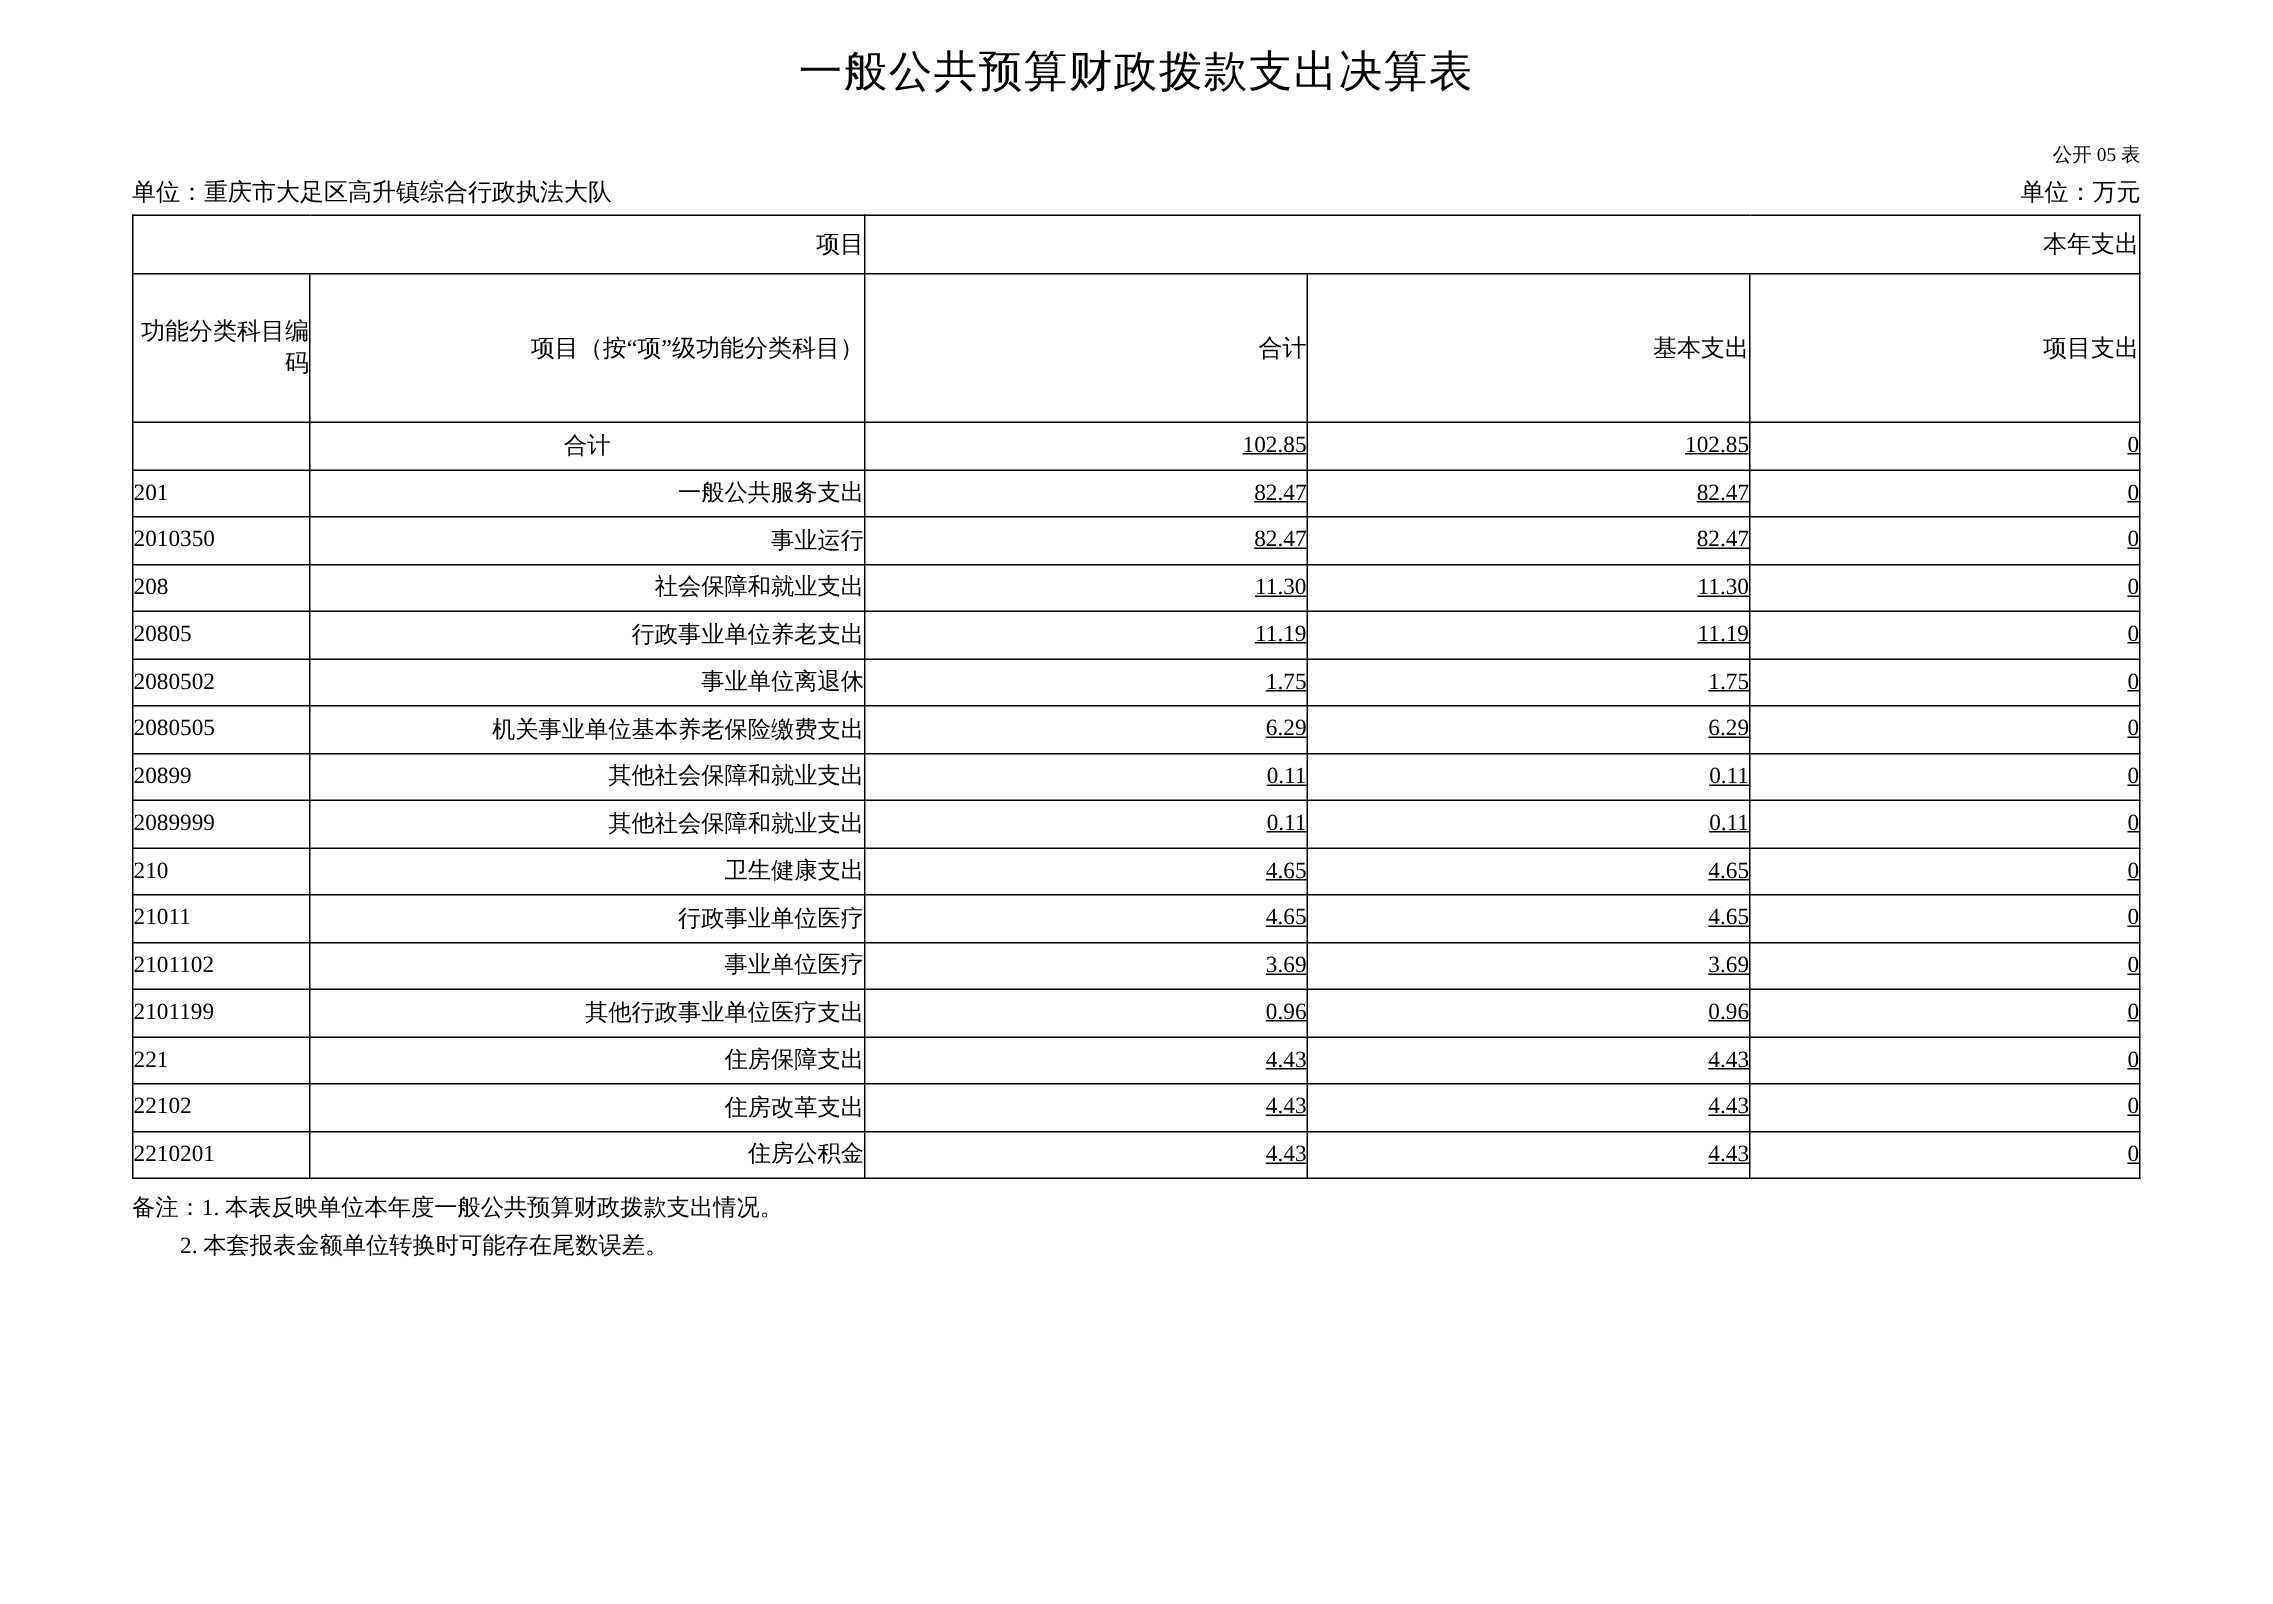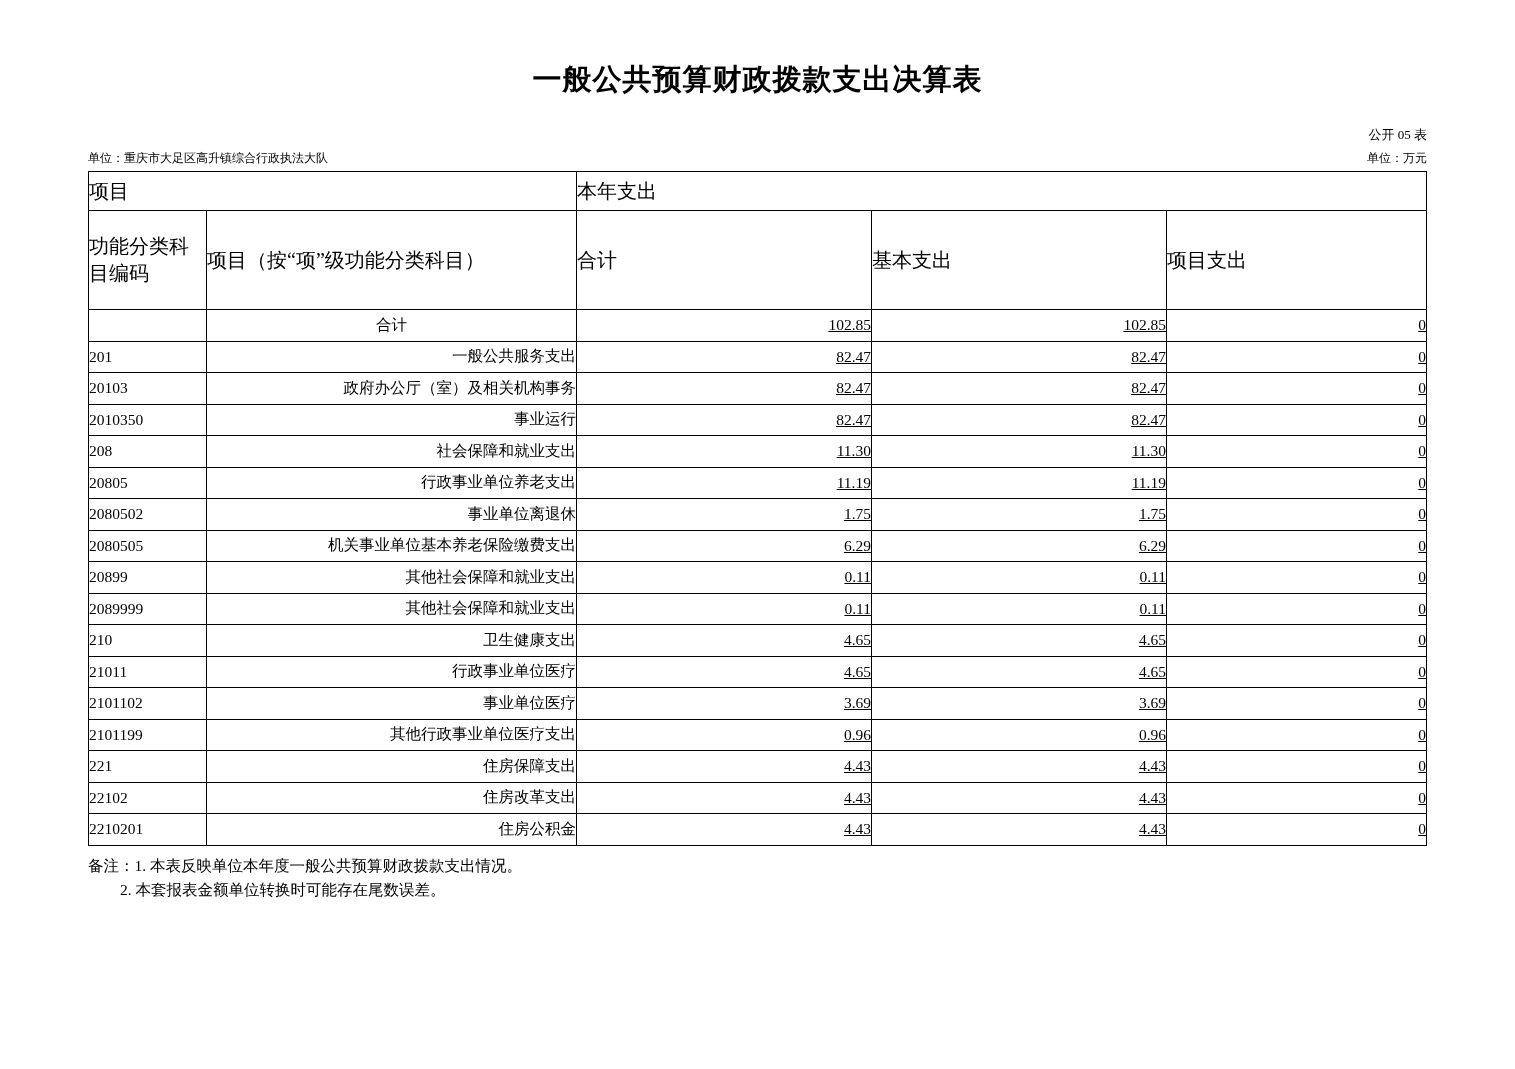--- a/index.html
+++ b/index.html
@@ -18,53 +18,53 @@
   .page {
     position: relative;
     width: 1515px;
     height: 1069px;
     box-sizing: border-box;
     padding: 0 88px;
   }
   .doc-title {
     text-align: center;
     font-size: 29px;
-    font-weight: bold;
+    font-weight: normal;
     letter-spacing: 1px;
-    margin-top: 60px;
+    margin-top: 28px;
     font-family: "Liberation Serif", "DejaVu Serif", serif;
   }
   .meta-right {
     text-align: right;
     font-size: 13px;
     margin-top: 26px;
   }
   .meta-row {
     display: flex;
     justify-content: space-between;
     align-items: baseline;
-    font-size: 12px;
+    font-size: 16px;
     margin-top: 6px;
     margin-bottom: 4px;
   }
   table.budget {
     width: 1338px;
     border-collapse: collapse;
     table-layout: fixed;
     font-size: 15.5px;
   }
   table.budget td, table.budget th {
     border: 1px solid #000000;
     padding: 0;
     font-weight: normal;
   }
   .hdr {
-    text-align: left;
+    text-align: right;
     font-weight: bold;
-    font-size: 20px;
+    font-size: 16px;
   }
   .h-proj { height: 38px; }
   .h-sub  { height: 98px; }
   .row-td { height: 30.5px; }
 
   .c-code {
     padding-left: 8px;
     text-align: left;
     white-space: nowrap;
   }
@@ -135,27 +135,20 @@
           <td class="row-td c-num">102.85</td>
           <td class="row-td c-num">0</td>
         </tr>
         <tr class="row-td bold-row">
           <td class="row-td c-code">201</td>
           <td class="row-td c-name">一般公共服务支出</td>
           <td class="row-td c-num">82.47</td>
           <td class="row-td c-num">82.47</td>
           <td class="row-td c-num">0</td>
         </tr>
-        <tr class="row-td bold-row">
-          <td class="row-td c-code">20103</td>
-          <td class="row-td c-name">政府办公厅（室）及相关机构事务</td>
-          <td class="row-td c-num">82.47</td>
-          <td class="row-td c-num">82.47</td>
-          <td class="row-td c-num">0</td>
-        </tr>
         <tr class="row-td">
           <td class="row-td c-code">2010350</td>
           <td class="row-td c-name">事业运行</td>
           <td class="row-td c-num">82.47</td>
           <td class="row-td c-num">82.47</td>
           <td class="row-td c-num">0</td>
         </tr>
         <tr class="row-td bold-row">
           <td class="row-td c-code">208</td>
           <td class="row-td c-name">社会保障和就业支出</td>

